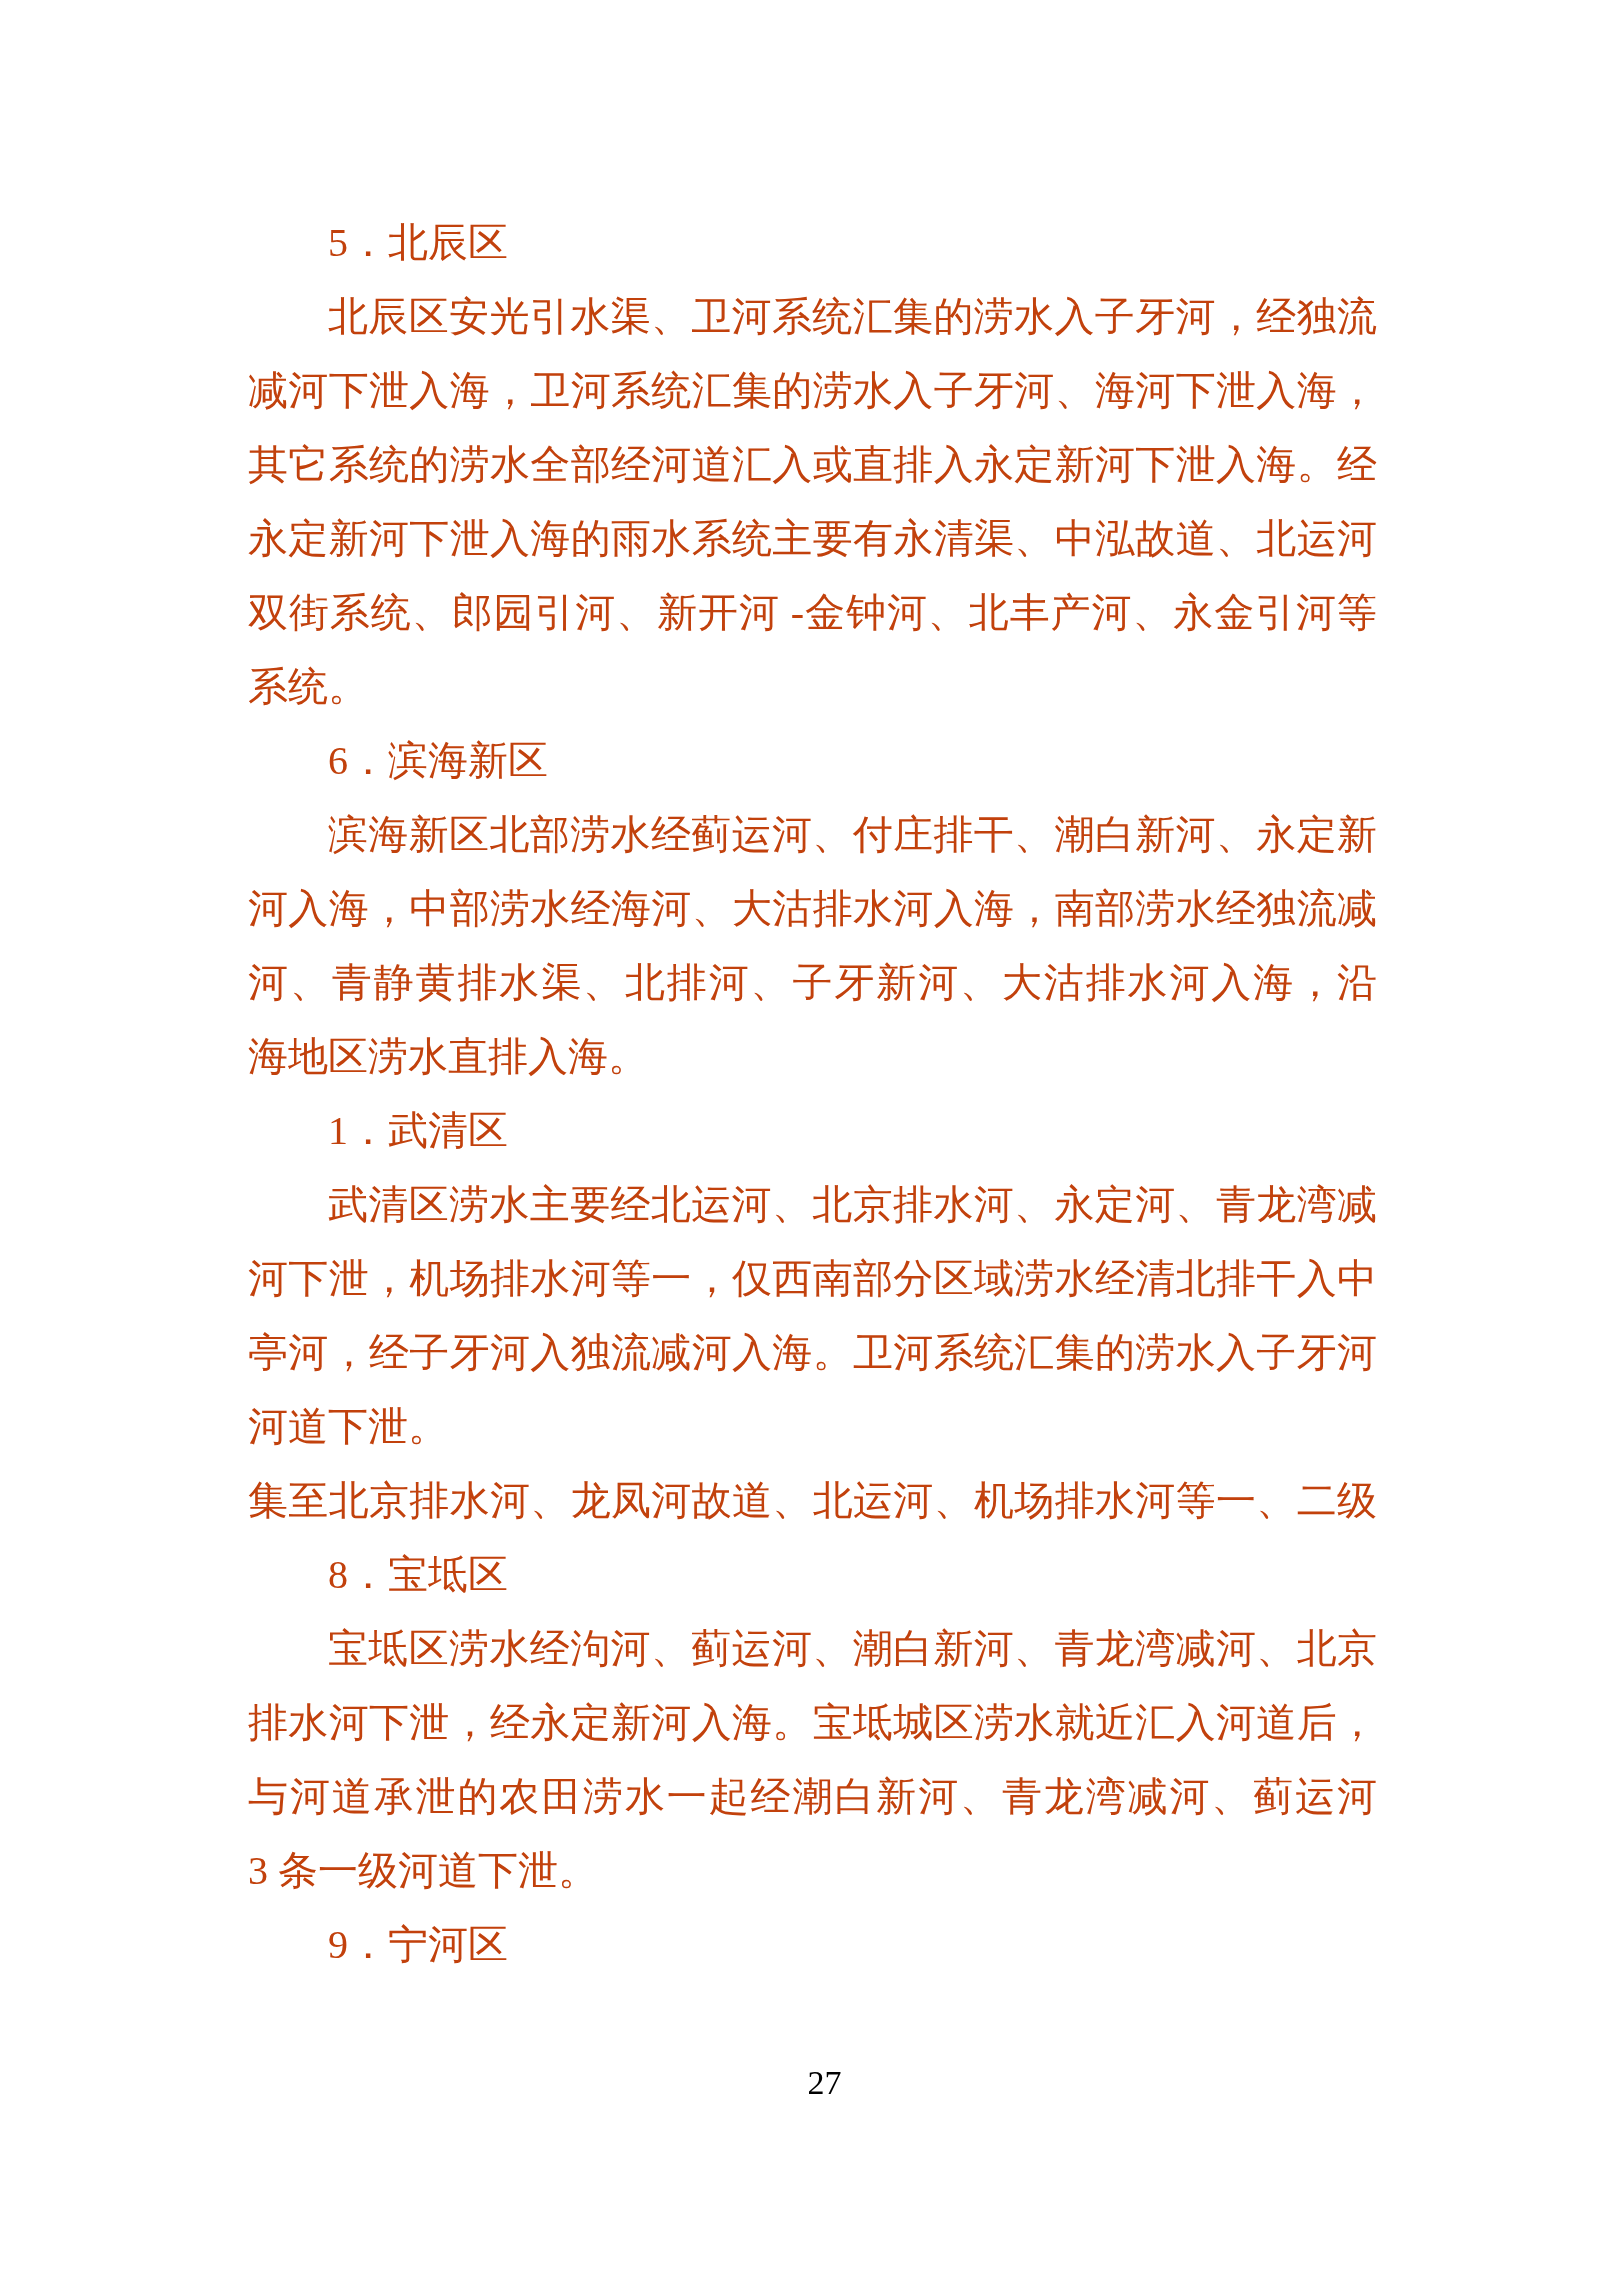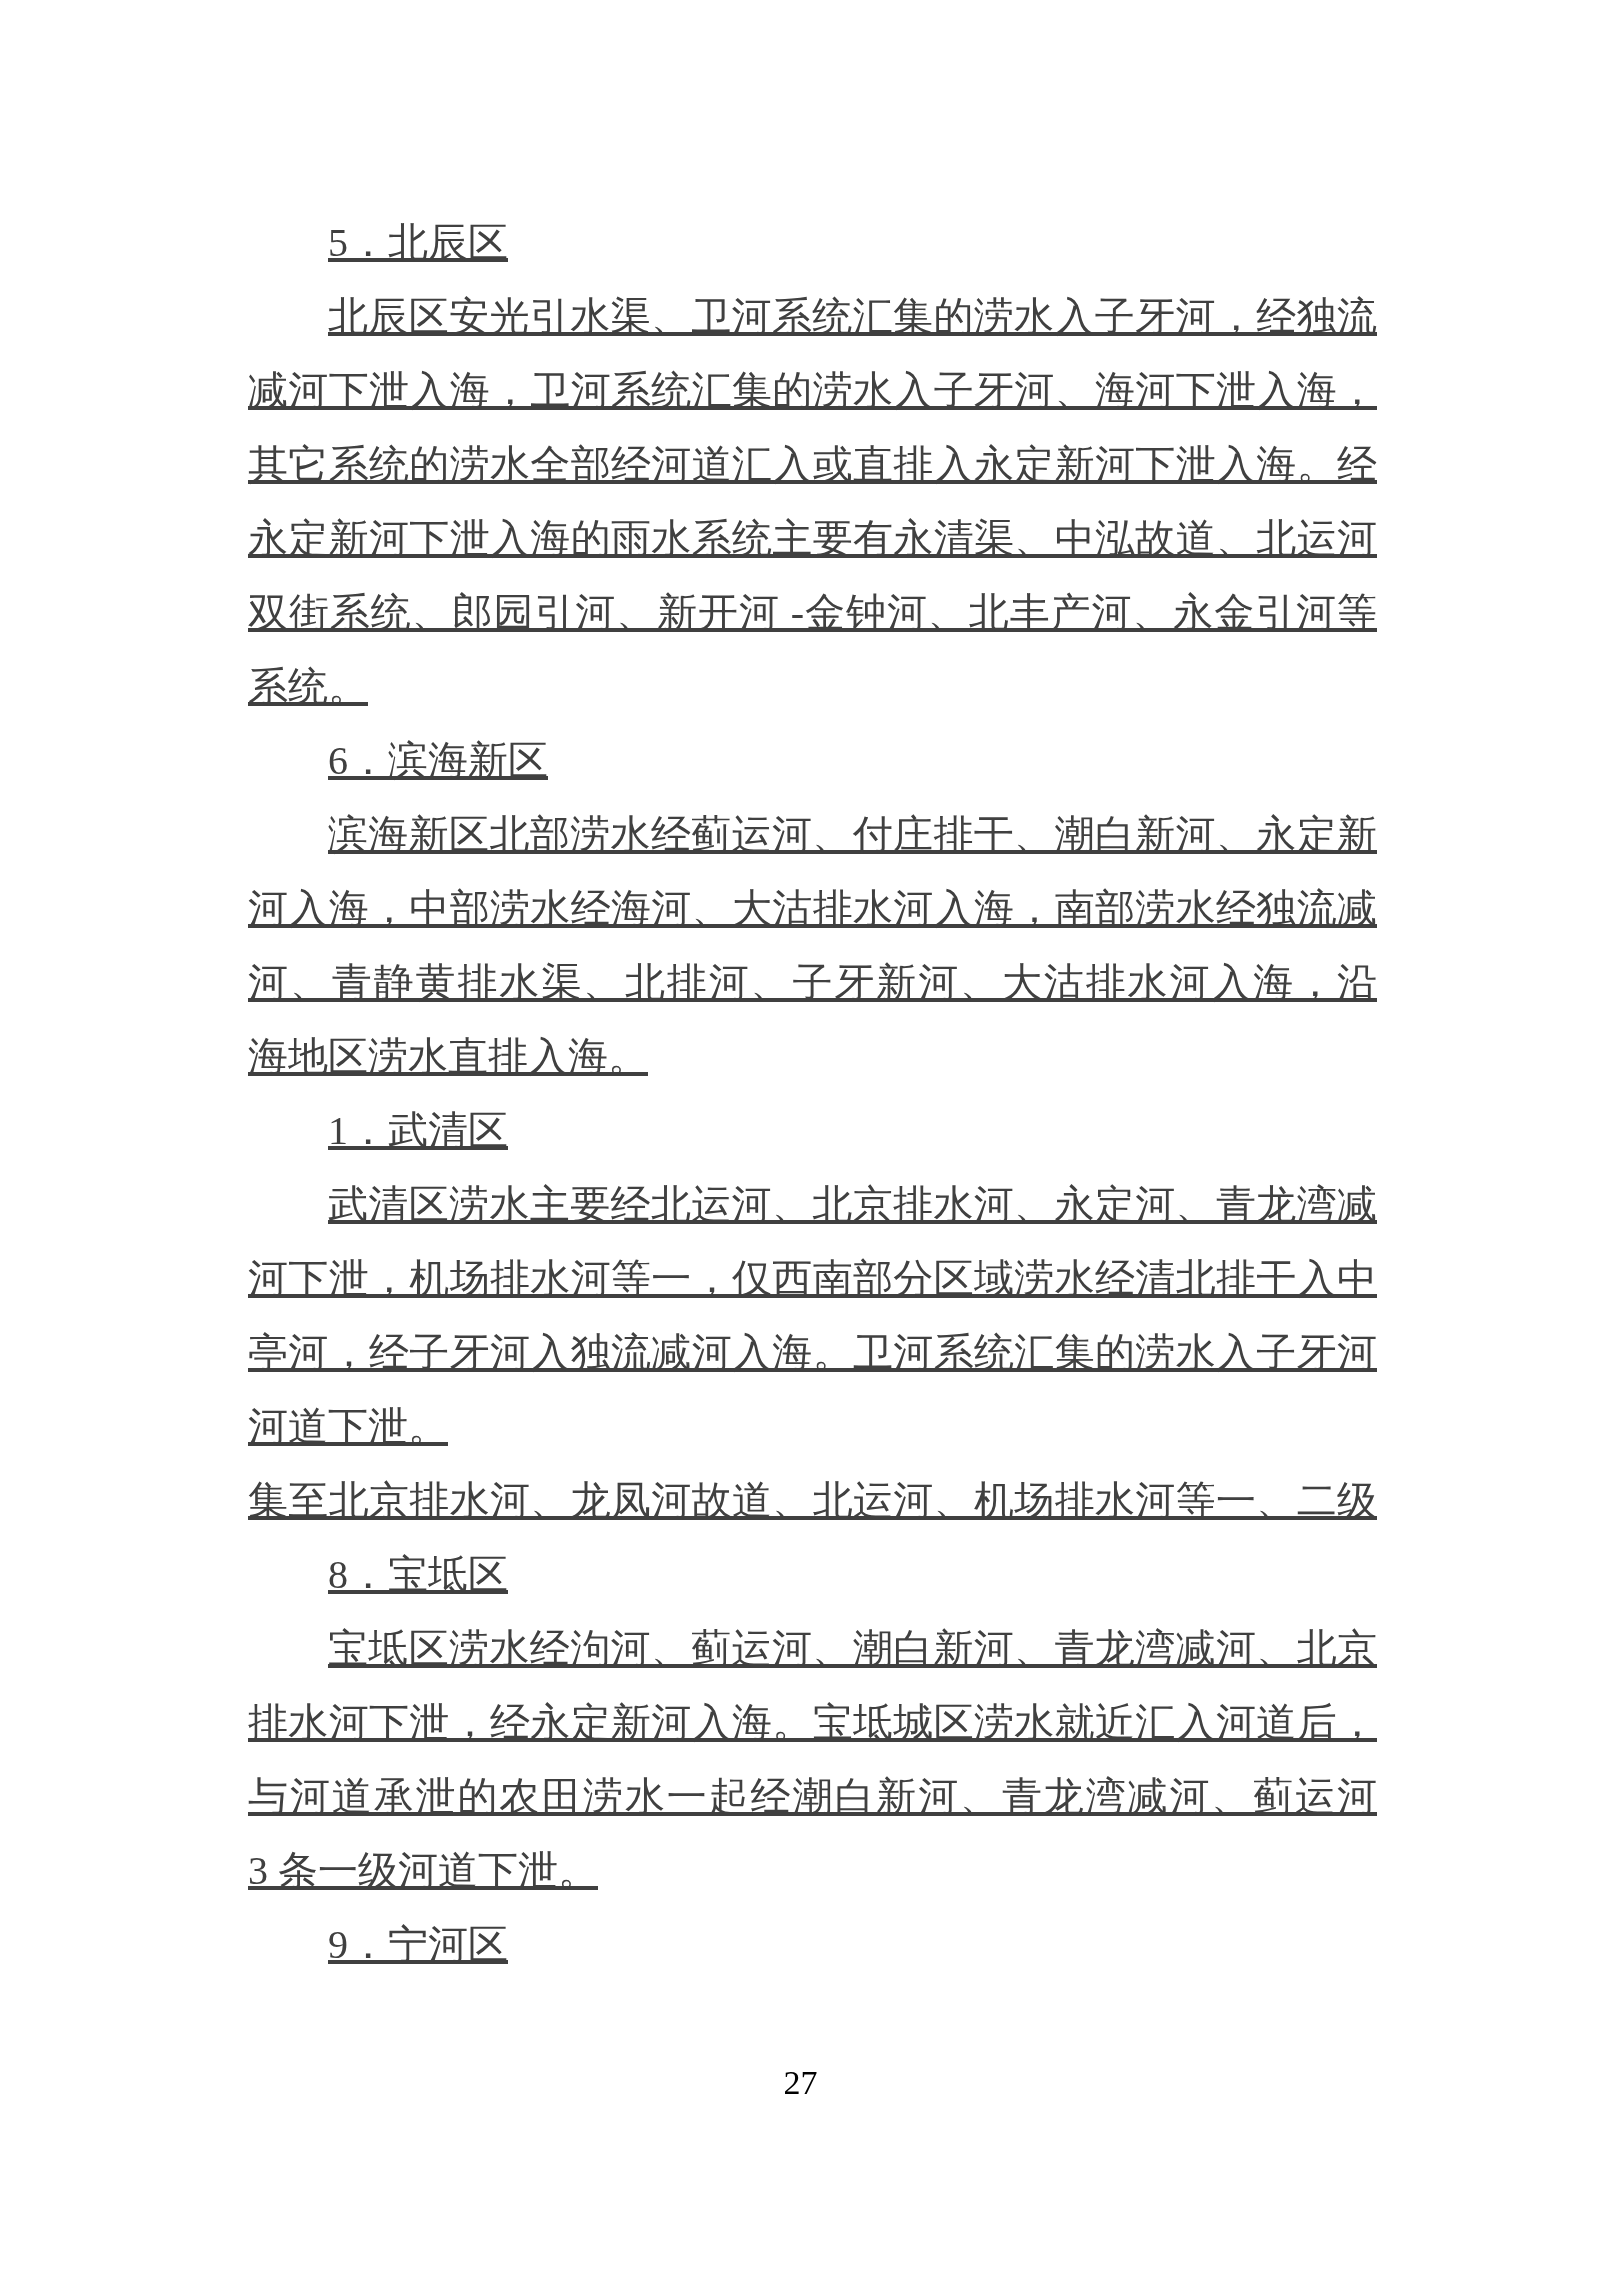--- a/index.html
+++ b/index.html
@@ -18,38 +18,37 @@
   .text-block {
     position: absolute;
     left: 248px;
     top: 206px;
     width: 1129px;
   }
   .line {
     font-family: "Liberation Serif", "DejaVu Serif", serif;
     font-size: 40px;
     font-weight: normal;
-    color: #404040;
+    color: #c2410c;
     height: 74px;
     line-height: 74px;
     white-space: nowrap;
     overflow: visible;
-    text-decoration: underline;
   }
   .indent {
     text-indent: 80px;
   }
   .fill {
     white-space: normal;
     text-align: justify;
     text-align-last: justify;
   }
   .page-number {
     position: absolute;
-    left: 236px;
+    left: 260px;
     top: 2046px;
     width: 1129px;
     height: 74px;
     line-height: 74px;
     text-align: center;
     font-family: "Liberation Serif", "DejaVu Serif", serif;
     font-size: 34px;
     color: #000000;
   }
 </style>

